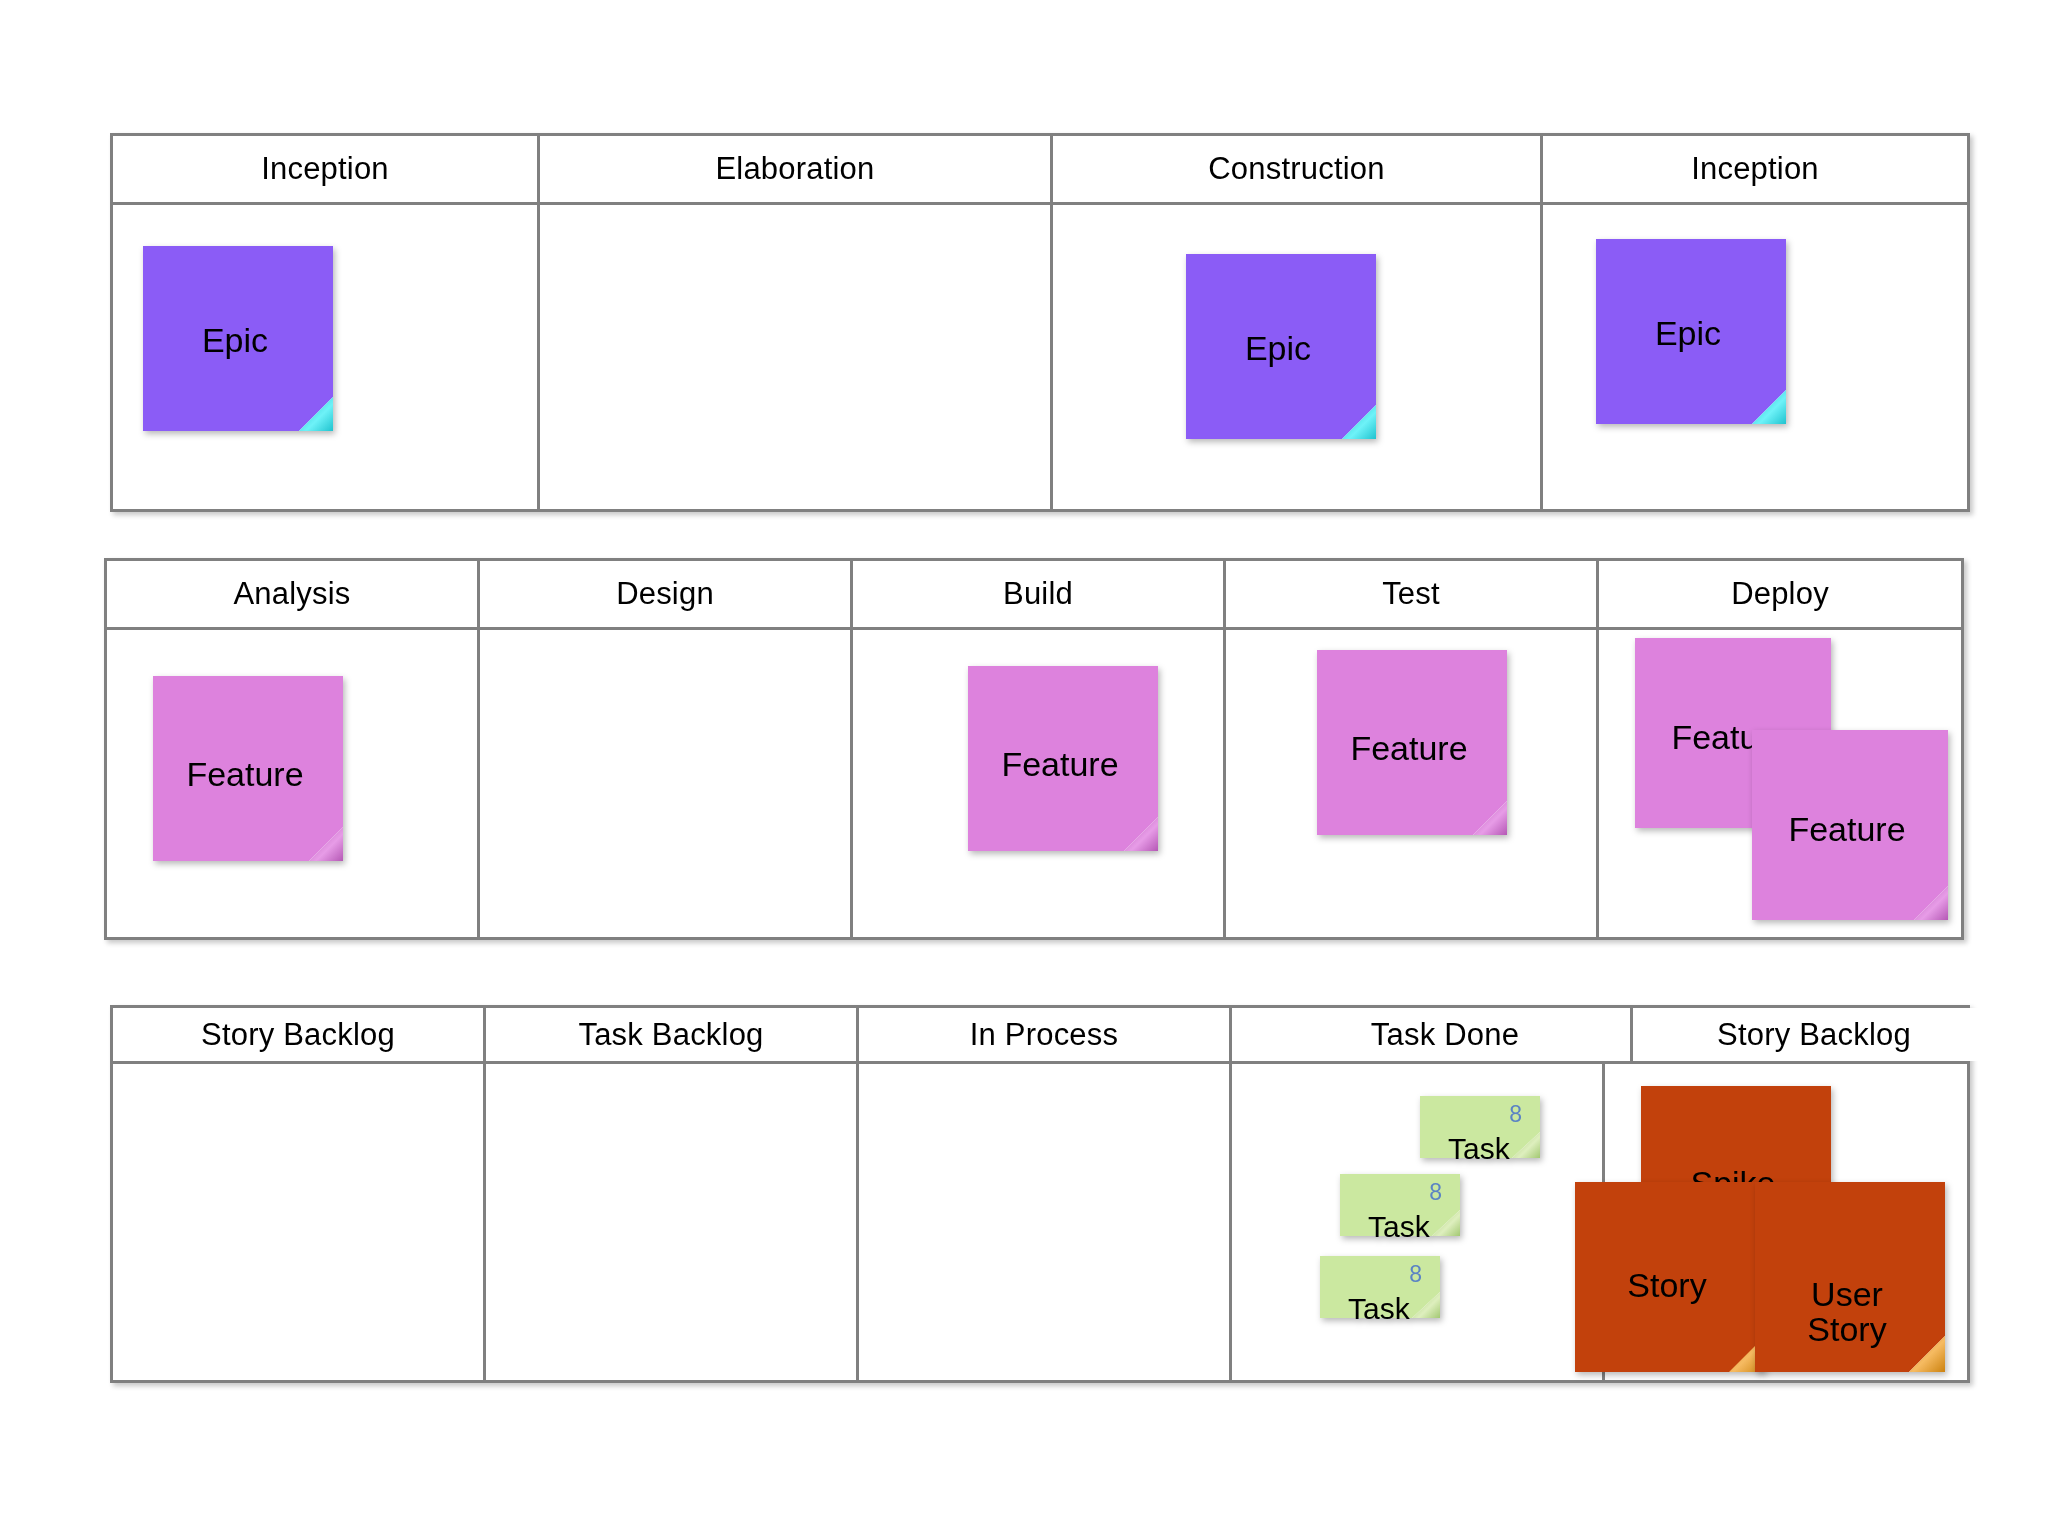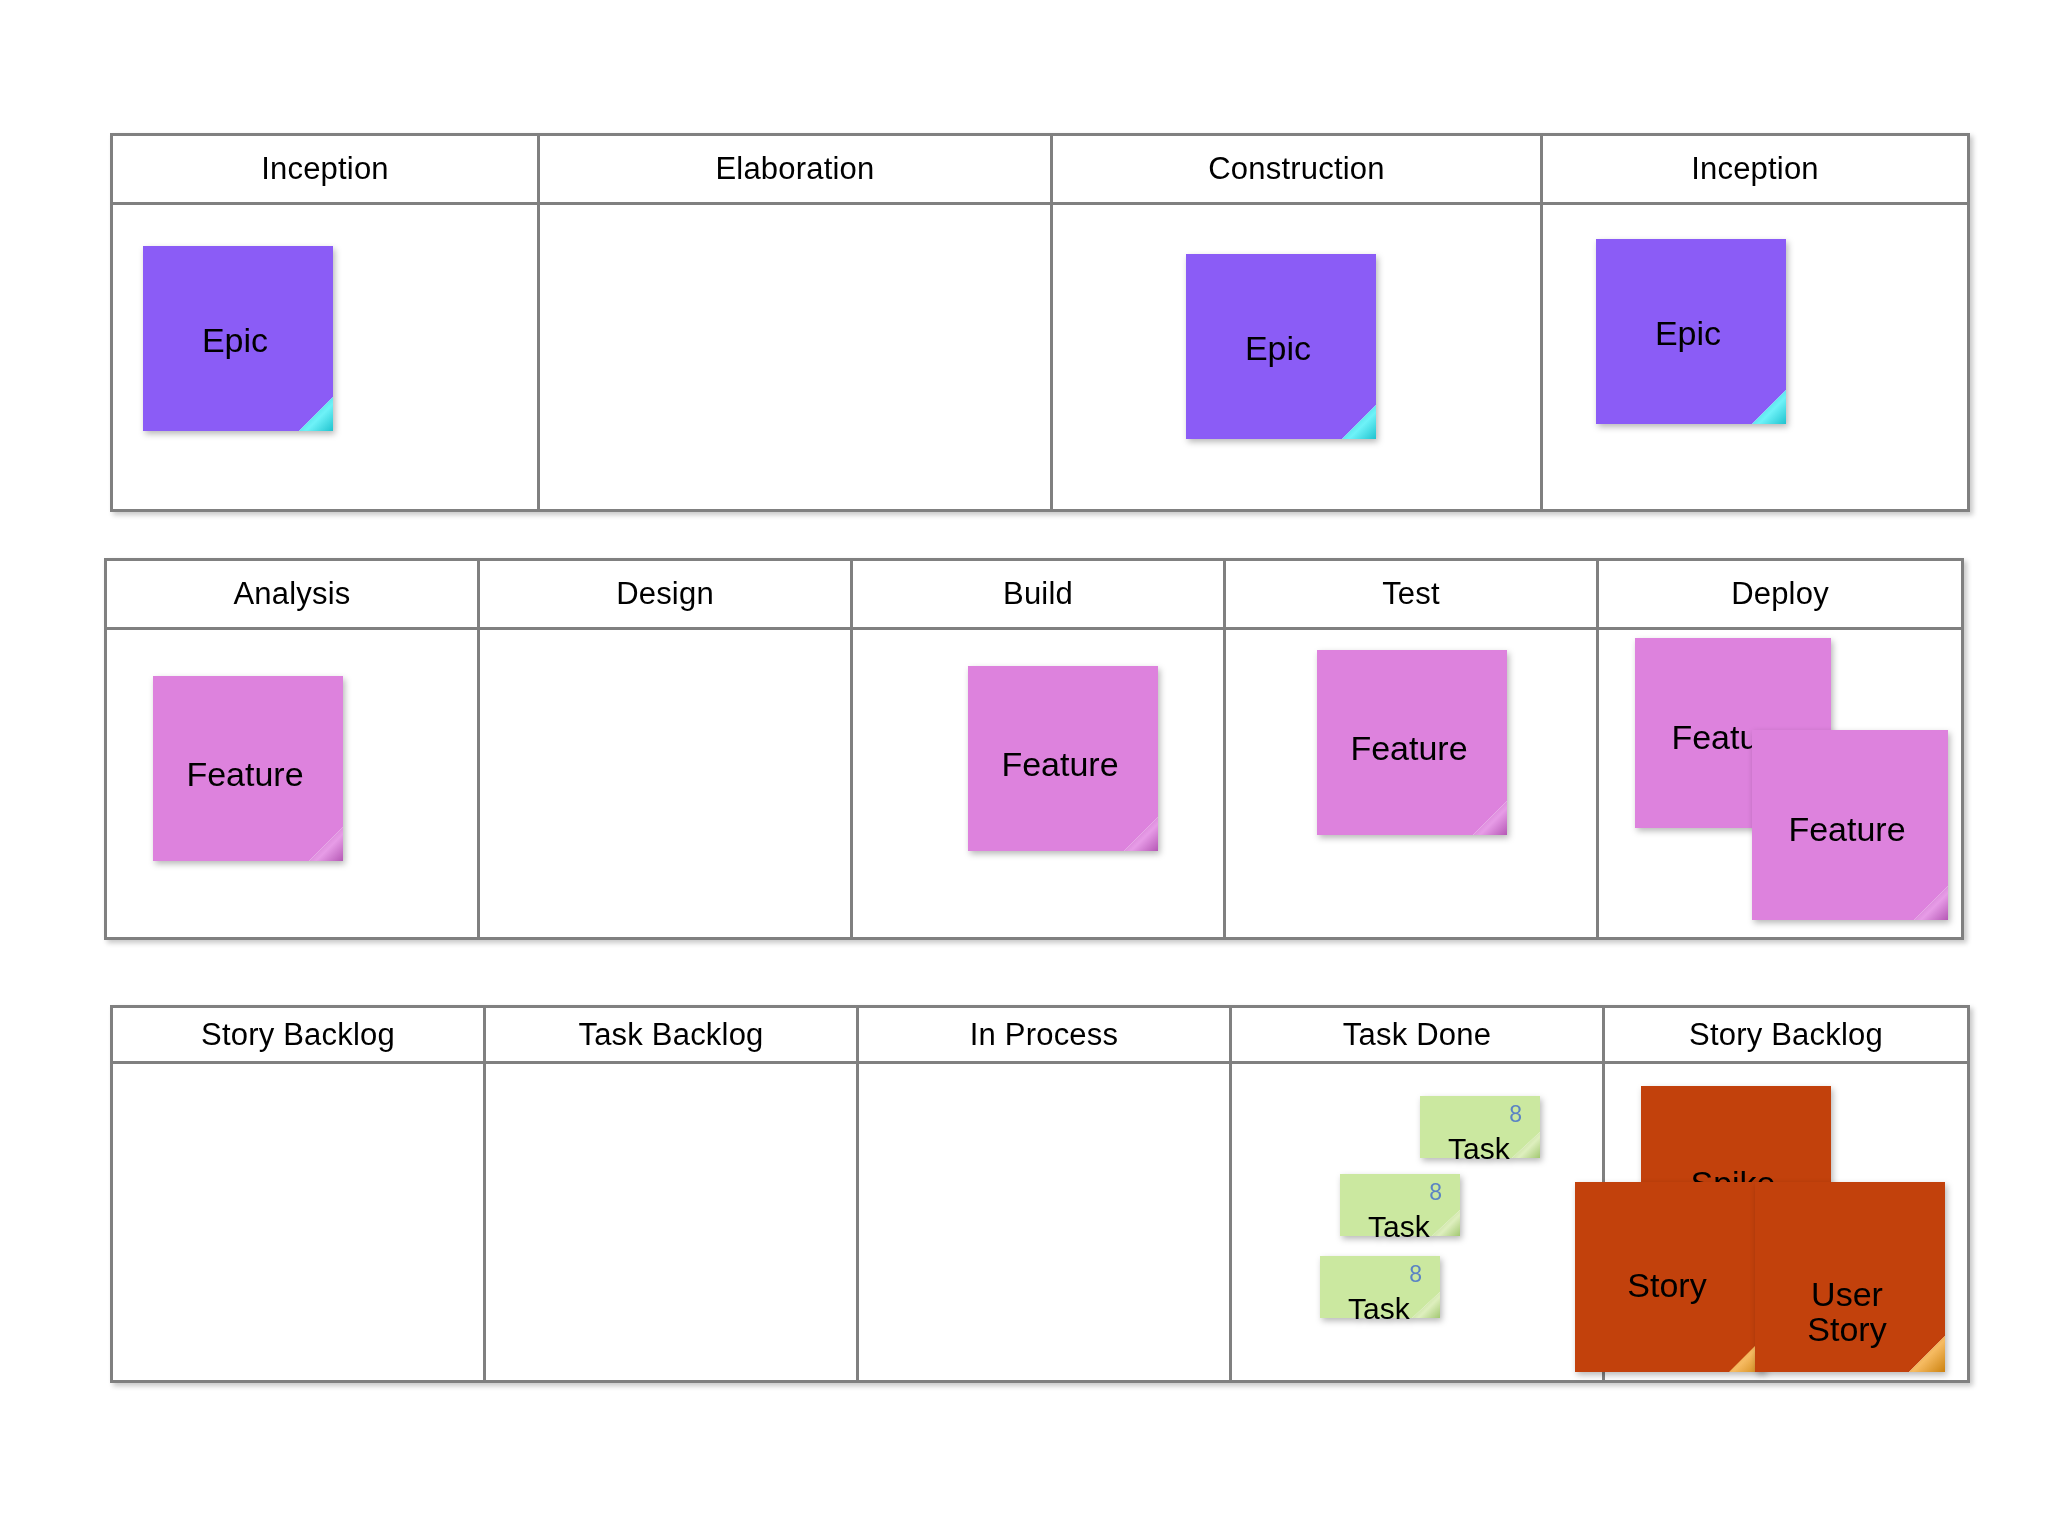--- a/index.html
+++ b/index.html
@@ -239,21 +239,21 @@
           </span>
         </div>
       </div>
     </div>
   </div>
 <div class="board" id="board-storyflow">
     <div class="header-row">
       <div class="col-head" style="width: 373px; flex: 0 0 373px;">Story Backlog</div>
       <div class="col-head" style="width: 373px; flex: 0 0 373px;">Task Backlog</div>
       <div class="col-head" style="width: 373px; flex: 0 0 373px;">In Process</div>
-      <div class="col-head" style="width: 373px; flex: 0 0 373px;">Task Done</div>
+      <div class="col-head" style="width: 373px; flex: 0 0 373px; margin-left: 28px;">Task Done</div>
       <div class="col-head" style="width: 362px; flex: 0 0 362px;">Story Backlog</div>
     </div>
     <div class="body-row">
       <div class="col-cell" style="width: 373px; flex: 0 0 373px;"></div>
       <div class="col-cell" style="width: 373px; flex: 0 0 373px;"></div>
       <div class="col-cell" style="width: 373px; flex: 0 0 373px;"></div>
       <div class="col-cell" style="width: 373px; flex: 0 0 373px;">
         <div class="note task" style="left: 188px; top: 32px; width: 120px; height: 62px; z-index: 10;">
           <span class="note-label">Task</span>
           <span class="badge" style="right: 18px; top: 6px;">8</span>

